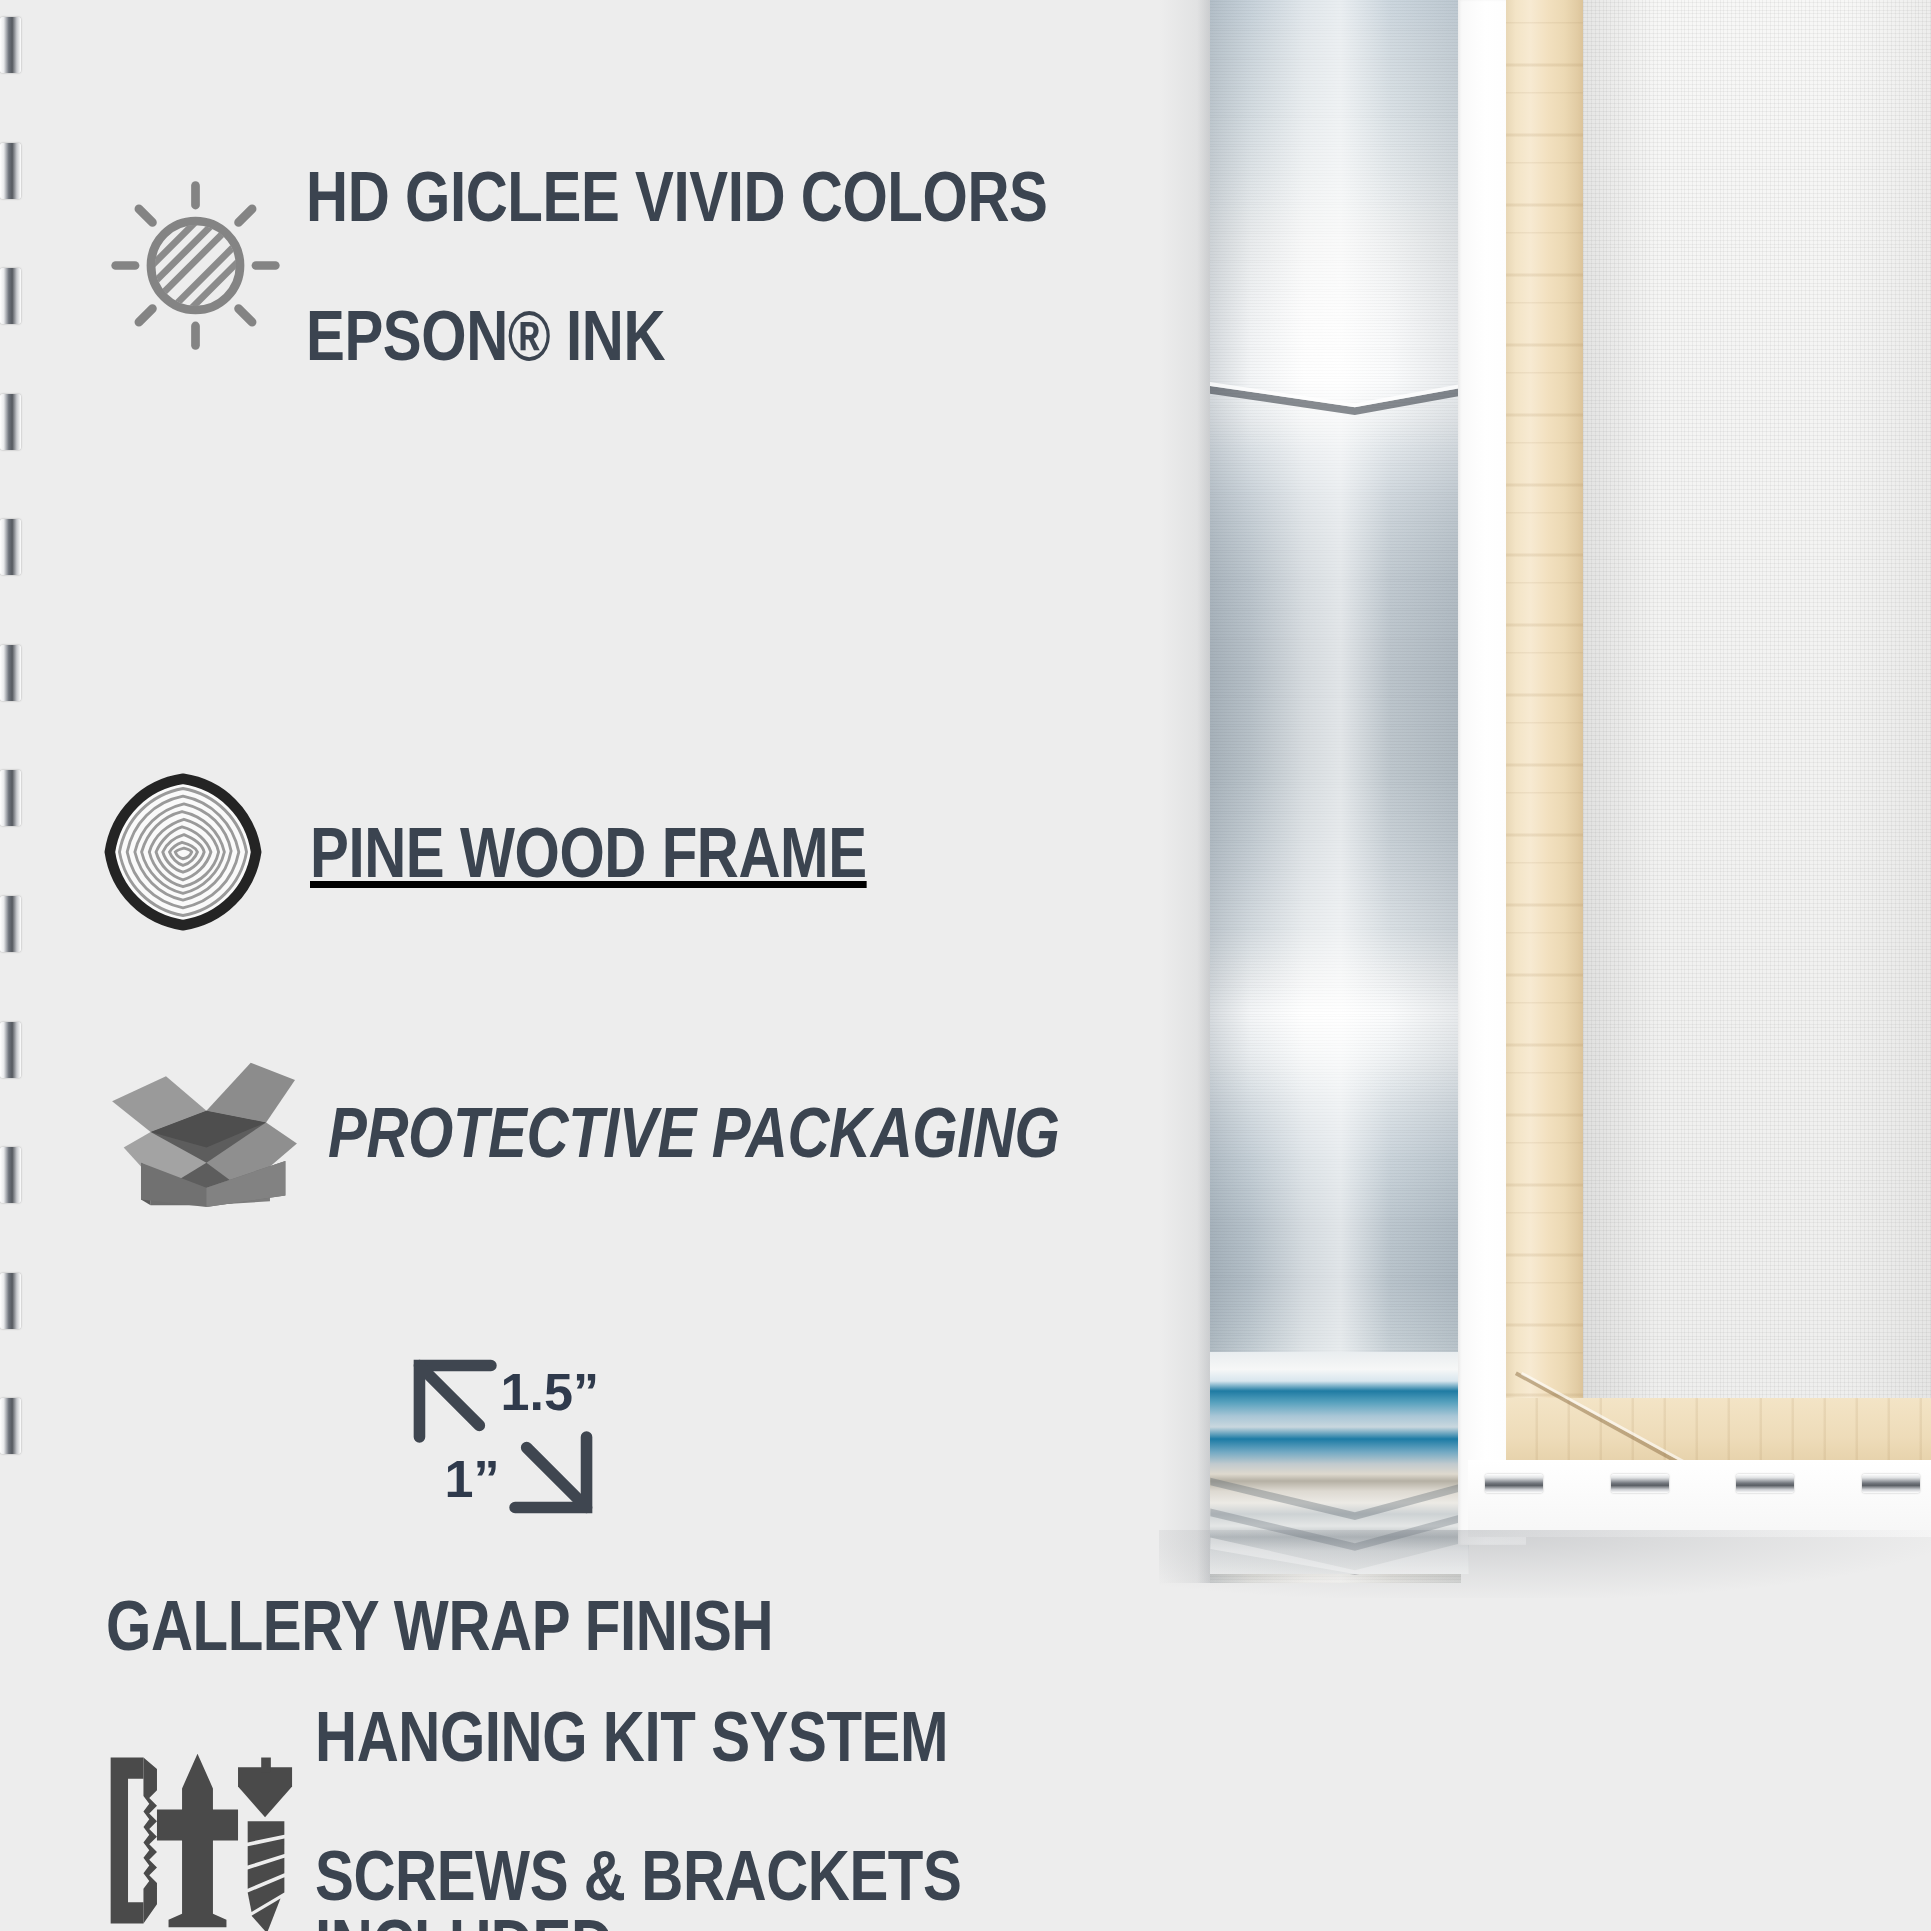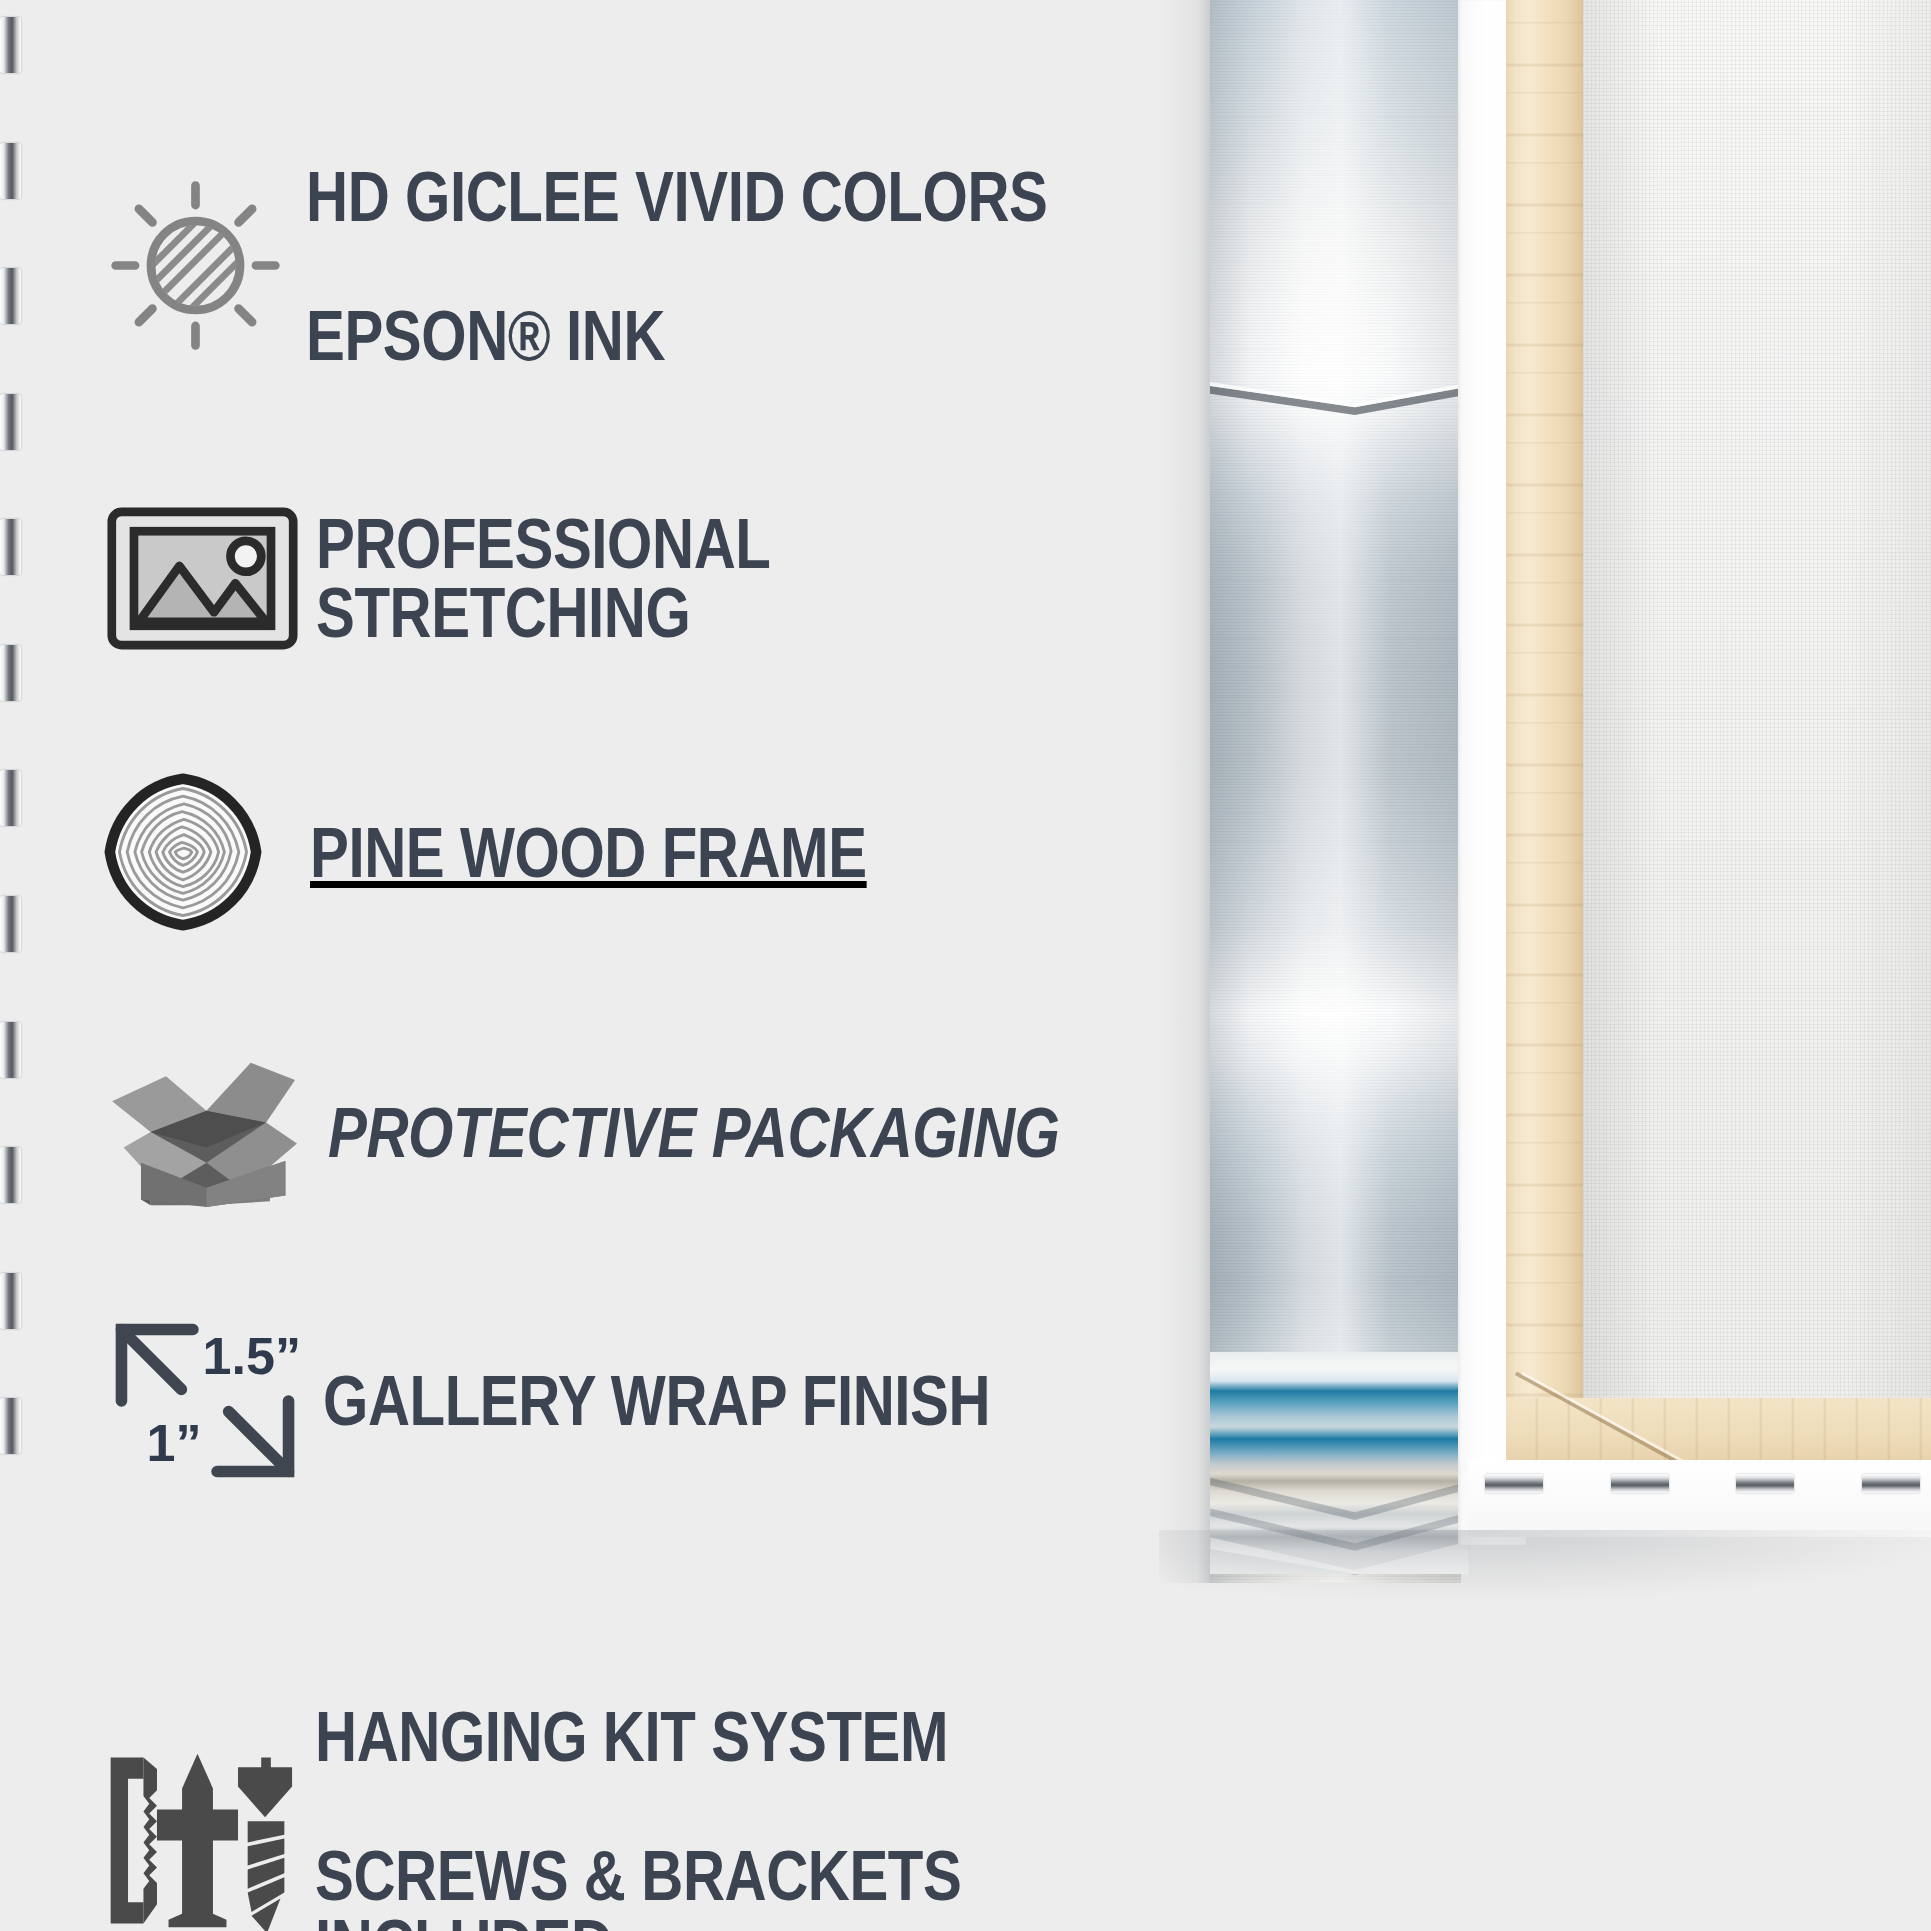--- a/index.html
+++ b/index.html
@@ -25,21 +25,21 @@
     transform-origin:left center;
     white-space:pre-line;
   }
   .feat-text .ln{display:block;}
 
   
   #row-0{left:106px;top:92px;}
   #row-1{left:106px;top:439px;}
   #row-2{left:106px;top:748px;text-decoration:underline;}
   #row-3{left:106px;top:1028px;font-style:italic;}
-  #row-4{left:106px;top:1296px;}
+  #row-4{left:106px;top:1352px;flex-direction:column;}
   #row-5{left:101px;top:1632px;}
 
   #row-0 .feat-text{font-size:71px;}
   #row-1 .feat-text{font-size:71px;}
   #row-2 .feat-text{font-size:71px;}
   #row-3 .feat-text{font-size:71px;}
   #row-4 .feat-text{font-size:71px;}
   #row-5 .feat-text{font-size:71px;}
 
   #row-0 .feat-icon{width:179px;height:179px;margin-right:21px;}
@@ -250,33 +250,20 @@
             </g>
           </g>
         </svg>
       </div>
       <div class="feat-text">
         <span class="ln">HD GICLEE VIVID COLORS</span>
         <span class="ln">EPSON® INK</span>
       </div>
     </div>
 
-    <div class="feature" id="row-1">
-      <div class="feat-icon">
-        <svg width="193" height="145" viewBox="0 0 200 150">
-          <rect x="6" y="6" width="188" height="138" rx="10" ry="10" fill="#e4e4e4" stroke="#2b2b2b" stroke-width="9"></rect>
-          <rect x="29" y="26" width="142" height="98" fill="#c9c9c9" stroke="#2b2b2b" stroke-width="9"></rect>
-          <path d="M34 120 L76 62 L112 110 L134 80 L166 120 Z" fill="#b4b4b4" stroke="#2b2b2b" stroke-width="9" stroke-linejoin="round"></path>
-          <circle cx="145" cy="52" r="16" fill="#f2f2f2" stroke="#2b2b2b" stroke-width="9"></circle>
-        </svg>
-      </div>
-      <div class="feat-text">
-        <span class="ln">PROFESSIONAL STRETCHING</span>
-      </div>
-    </div>
 
     <div class="feature" id="row-2">
       <div class="feat-icon">
         <svg width="154" height="154" viewBox="0 0 160 160">
           <path d="M80 4 C120 10 150 40 156 80 C150 120 120 150 80 156 C40 150 10 120 4 80 C10 40 40 10 80 4 Z" fill="#fafafa" stroke="#242424" stroke-width="11" stroke-linejoin="round"></path>
           <g fill="none" stroke="#9a9a9a" stroke-width="3">
             <path d="M80 14 C114 20 140 46 146 80 C140 114 114 140 80 146 C46 140 20 114 14 80 C20 46 46 20 80 14 Z"></path>
             <path d="M80 22 C110 28 132 50 138 80 C132 110 110 132 80 138 C50 132 28 110 22 80 C28 50 50 28 80 22 Z"></path>
             <path d="M81 30 C107 36 125 54 130 79 C125 105 106 124 80 130 C54 124 36 105 30 80 C36 55 55 36 81 30 Z"></path>
             <path d="M79 38 C102 43 118 59 123 80 C118 101 101 118 80 123 C59 118 42 101 37 80 C43 59 58 43 79 38 Z"></path>

